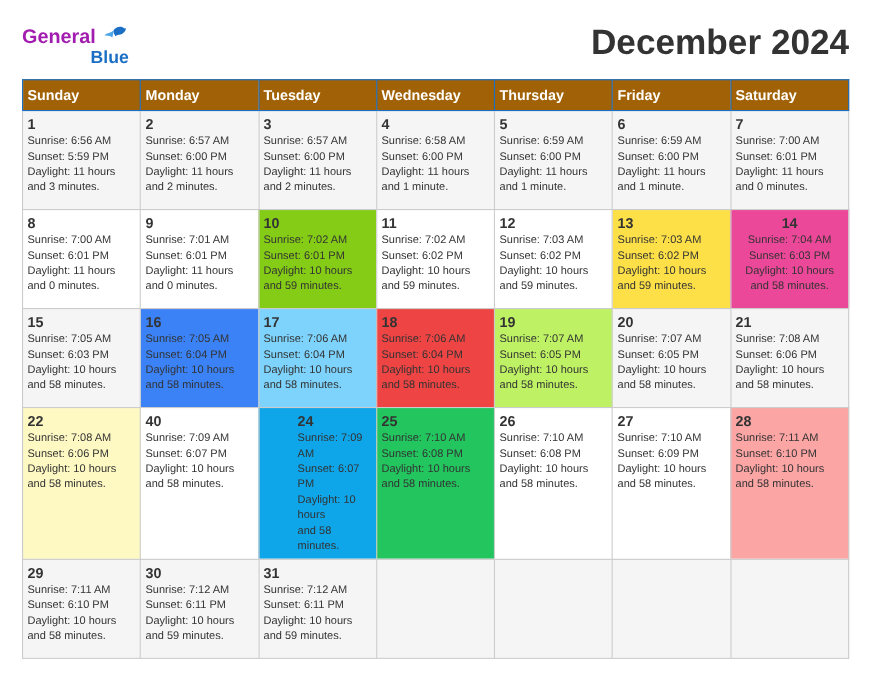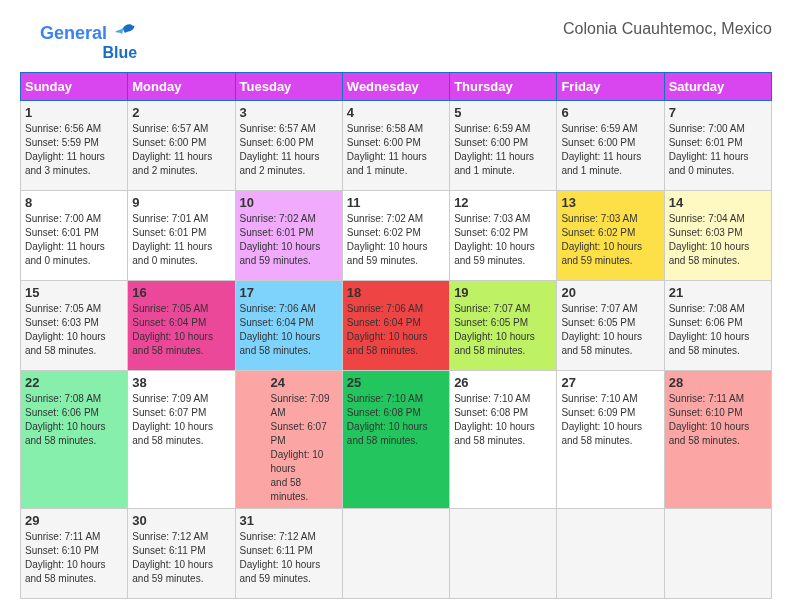--- a/index.html
+++ b/index.html
@@ -21,22 +21,21 @@
       align-items: center;
       gap: 4px;
     }
     .logo-text {
       font-size: 18px;
       font-weight: bold;
       color: #333;
       line-height: 1.1;
     }
     .logo-text span {
-      color: #3b82f6;
-      margin-left: 20px;
+      color: #a21caf;
     }
     .logo-bird {
       width: 28px;
       height: 28px;
     }
     .title-block {
       text-align: right;
     }
     .main-title {
       font-size: 32px;
@@ -46,21 +45,21 @@
     .subtitle {
       font-size: 16px;
       color: #555;
     }
     .calendar {
       width: 100%;
       border-collapse: collapse;
       font-size: 11px;
     }
     .calendar th {
-      background: #d946ef;
+      background: #a16207;
       color: white;
       padding: 6px 4px;
       text-align: left;
       font-size: 13px;
       font-weight: bold;
       border: 1px solid #1a6fc4;
     }
     .calendar td {
       border: 1px solid #ccc;
       vertical-align: top;
@@ -103,21 +102,21 @@
         </span>
         <svg class="logo-bird" viewBox="0 0 28 28" xmlns="http://www.w3.org/2000/svg">
           <path d="M14 8 C16 4, 22 3, 24 6 C26 4, 26 8, 23 10 C21 12, 18 11, 16 13 C15 11, 14 10, 14 8Z" fill="#1a6fc4"></path>
           <path d="M14 8 C12 10, 8 10, 6 12 C8 13, 11 12, 13 14 C14 12, 14 10, 14 8Z" fill="#4da6e8"></path>
         </svg>
       </div>
       <span class="logo-text" style="color:#1a6fc4;font-size:16px;margin-top:-4px;">Blue</span>
     </div>
   </div>
   <div class="title-block">
-    <div class="subtitle">Colonia Cuauhtemoc, Mexico</div>
+    <div class="main-title">December 2024</div>
   </div>
 </div>
 
 <table class="calendar">
   <thead>
     <tr>
     <th>Sunday</th>
         <th>Monday</th>
         <th>Tuesday</th>
         <th>Wednesday</th>
@@ -186,21 +185,21 @@
 Daylight: 11 hours
 and 0 minutes.</div>
         </td>
         <td style="background: rgb(255, 255, 255);">
           <span class="day-num">9</span>
           <div class="day-info" style="white-space: pre-line;">Sunrise: 7:01 AM
 Sunset: 6:01 PM
 Daylight: 11 hours
 and 0 minutes.</div>
         </td>
-        <td style="background: #f0abfc;">
+        <td style="background: #84cc16;">
           <span class="day-num">10</span>
           <div class="day-info" style="white-space: pre-line;">Sunrise: 7:02 AM
 Sunset: 6:01 PM
 Daylight: 10 hours
 and 59 minutes.</div>
         </td>
         <td style="background: rgb(255, 255, 255);">
           <span class="day-num">11</span>
           <div class="day-info" style="white-space: pre-line;">Sunrise: 7:02 AM
 Sunset: 6:02 PM
@@ -214,37 +213,37 @@
 Daylight: 10 hours
 and 59 minutes.</div>
         </td>
         <td style="background: #fde047;">
           <span class="day-num">13</span>
           <div class="day-info" style="white-space: pre-line;">Sunrise: 7:03 AM
 Sunset: 6:02 PM
 Daylight: 10 hours
 and 59 minutes.</div>
         </td>
-        <td style="background: #fef9c3;">
+        <td style="background: #ec4899; text-align: center;">
           <span class="day-num">14</span>
           <div class="day-info" style="white-space: pre-line;">Sunrise: 7:04 AM
 Sunset: 6:03 PM
 Daylight: 10 hours
 and 58 minutes.</div>
         </td>
       </tr>
       <tr>
         <td style="background: rgb(245, 245, 245);">
           <span class="day-num">15</span>
           <div class="day-info" style="white-space: pre-line;">Sunrise: 7:05 AM
 Sunset: 6:03 PM
 Daylight: 10 hours
 and 58 minutes.</div>
         </td>
-        <td style="background: #ec4899;">
+        <td style="background: #3b82f6;">
           <span class="day-num">16</span>
           <div class="day-info" style="white-space: pre-line;">Sunrise: 7:05 AM
 Sunset: 6:04 PM
 Daylight: 10 hours
 and 58 minutes.</div>
         </td>
         <td style="background: #7dd3fc;">
           <span class="day-num">17</span>
           <div class="day-info" style="white-space: pre-line;">Sunrise: 7:06 AM
 Sunset: 6:04 PM
@@ -274,35 +273,35 @@
         </td>
         <td style="background: rgb(245, 245, 245);">
           <span class="day-num">21</span>
           <div class="day-info" style="white-space: pre-line;">Sunrise: 7:08 AM
 Sunset: 6:06 PM
 Daylight: 10 hours
 and 58 minutes.</div>
         </td>
       </tr>
       <tr>
-        <td style="background: #86efac;">
+        <td style="background: #fef9c3;">
           <span class="day-num">22</span>
           <div class="day-info" style="white-space: pre-line;">Sunrise: 7:08 AM
 Sunset: 6:06 PM
 Daylight: 10 hours
 and 58 minutes.</div>
         </td>
         <td style="background: rgb(255, 255, 255);">
-          <span class="day-num">38</span>
+          <span class="day-num">40</span>
           <div class="day-info" style="white-space: pre-line;">Sunrise: 7:09 AM
 Sunset: 6:07 PM
 Daylight: 10 hours
 and 58 minutes.</div>
         </td>
-        <td style="background: #fca5a5; padding-left: 35px;">
+        <td style="background: #0ea5e9; padding-left: 35px;">
           <span class="day-num">24</span>
           <div class="day-info" style="white-space: pre-line;">Sunrise: 7:09 AM
 Sunset: 6:07 PM
 Daylight: 10 hours
 and 58 minutes.</div>
         </td>
         <td style="background: #22c55e;">
           <span class="day-num">25</span>
           <div class="day-info" style="white-space: pre-line;">Sunrise: 7:10 AM
 Sunset: 6:08 PM

